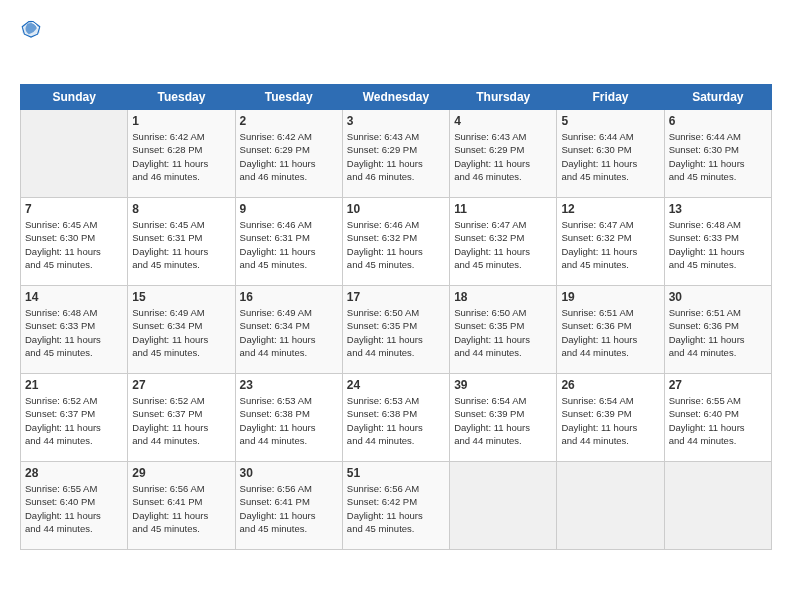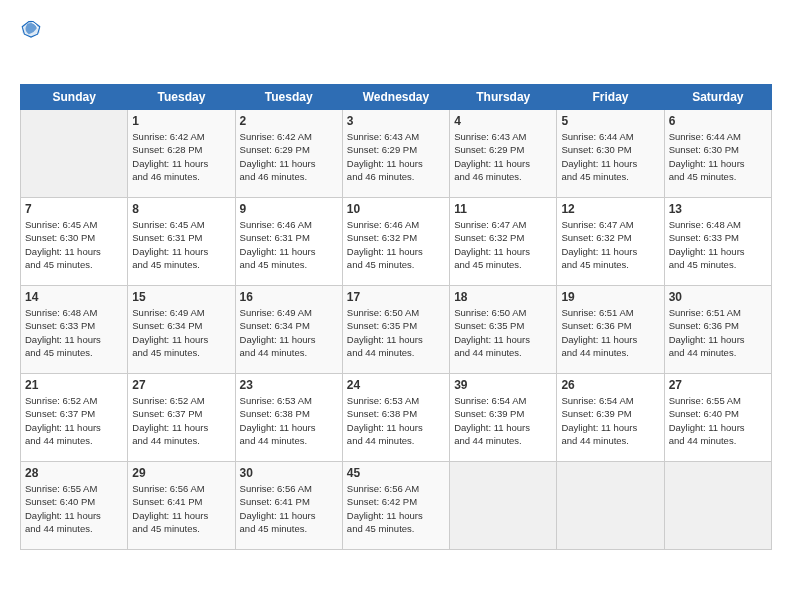--- a/index.html
+++ b/index.html
@@ -251,21 +251,21 @@
           </td>
           <td>
             <span class="day-num">29</span>
             <div class="day-info">Sunrise: 6:56 AM<br>Sunset: 6:41 PM<br>Daylight: 11 hours<br>and 45 minutes.</div>
           </td>
           <td>
             <span class="day-num">30</span>
             <div class="day-info">Sunrise: 6:56 AM<br>Sunset: 6:41 PM<br>Daylight: 11 hours<br>and 45 minutes.</div>
           </td>
           <td>
-            <span class="day-num">45</span>
+            <span class="day-num">51</span>
             <div class="day-info">Sunrise: 6:56 AM<br>Sunset: 6:42 PM<br>Daylight: 11 hours<br>and 45 minutes.</div>
           </td>
           <td class="empty-cell"></td>
           <td class="empty-cell"></td>
           <td class="empty-cell"></td>
         </tr>
       </tbody>
   </table>
 </div>
 

